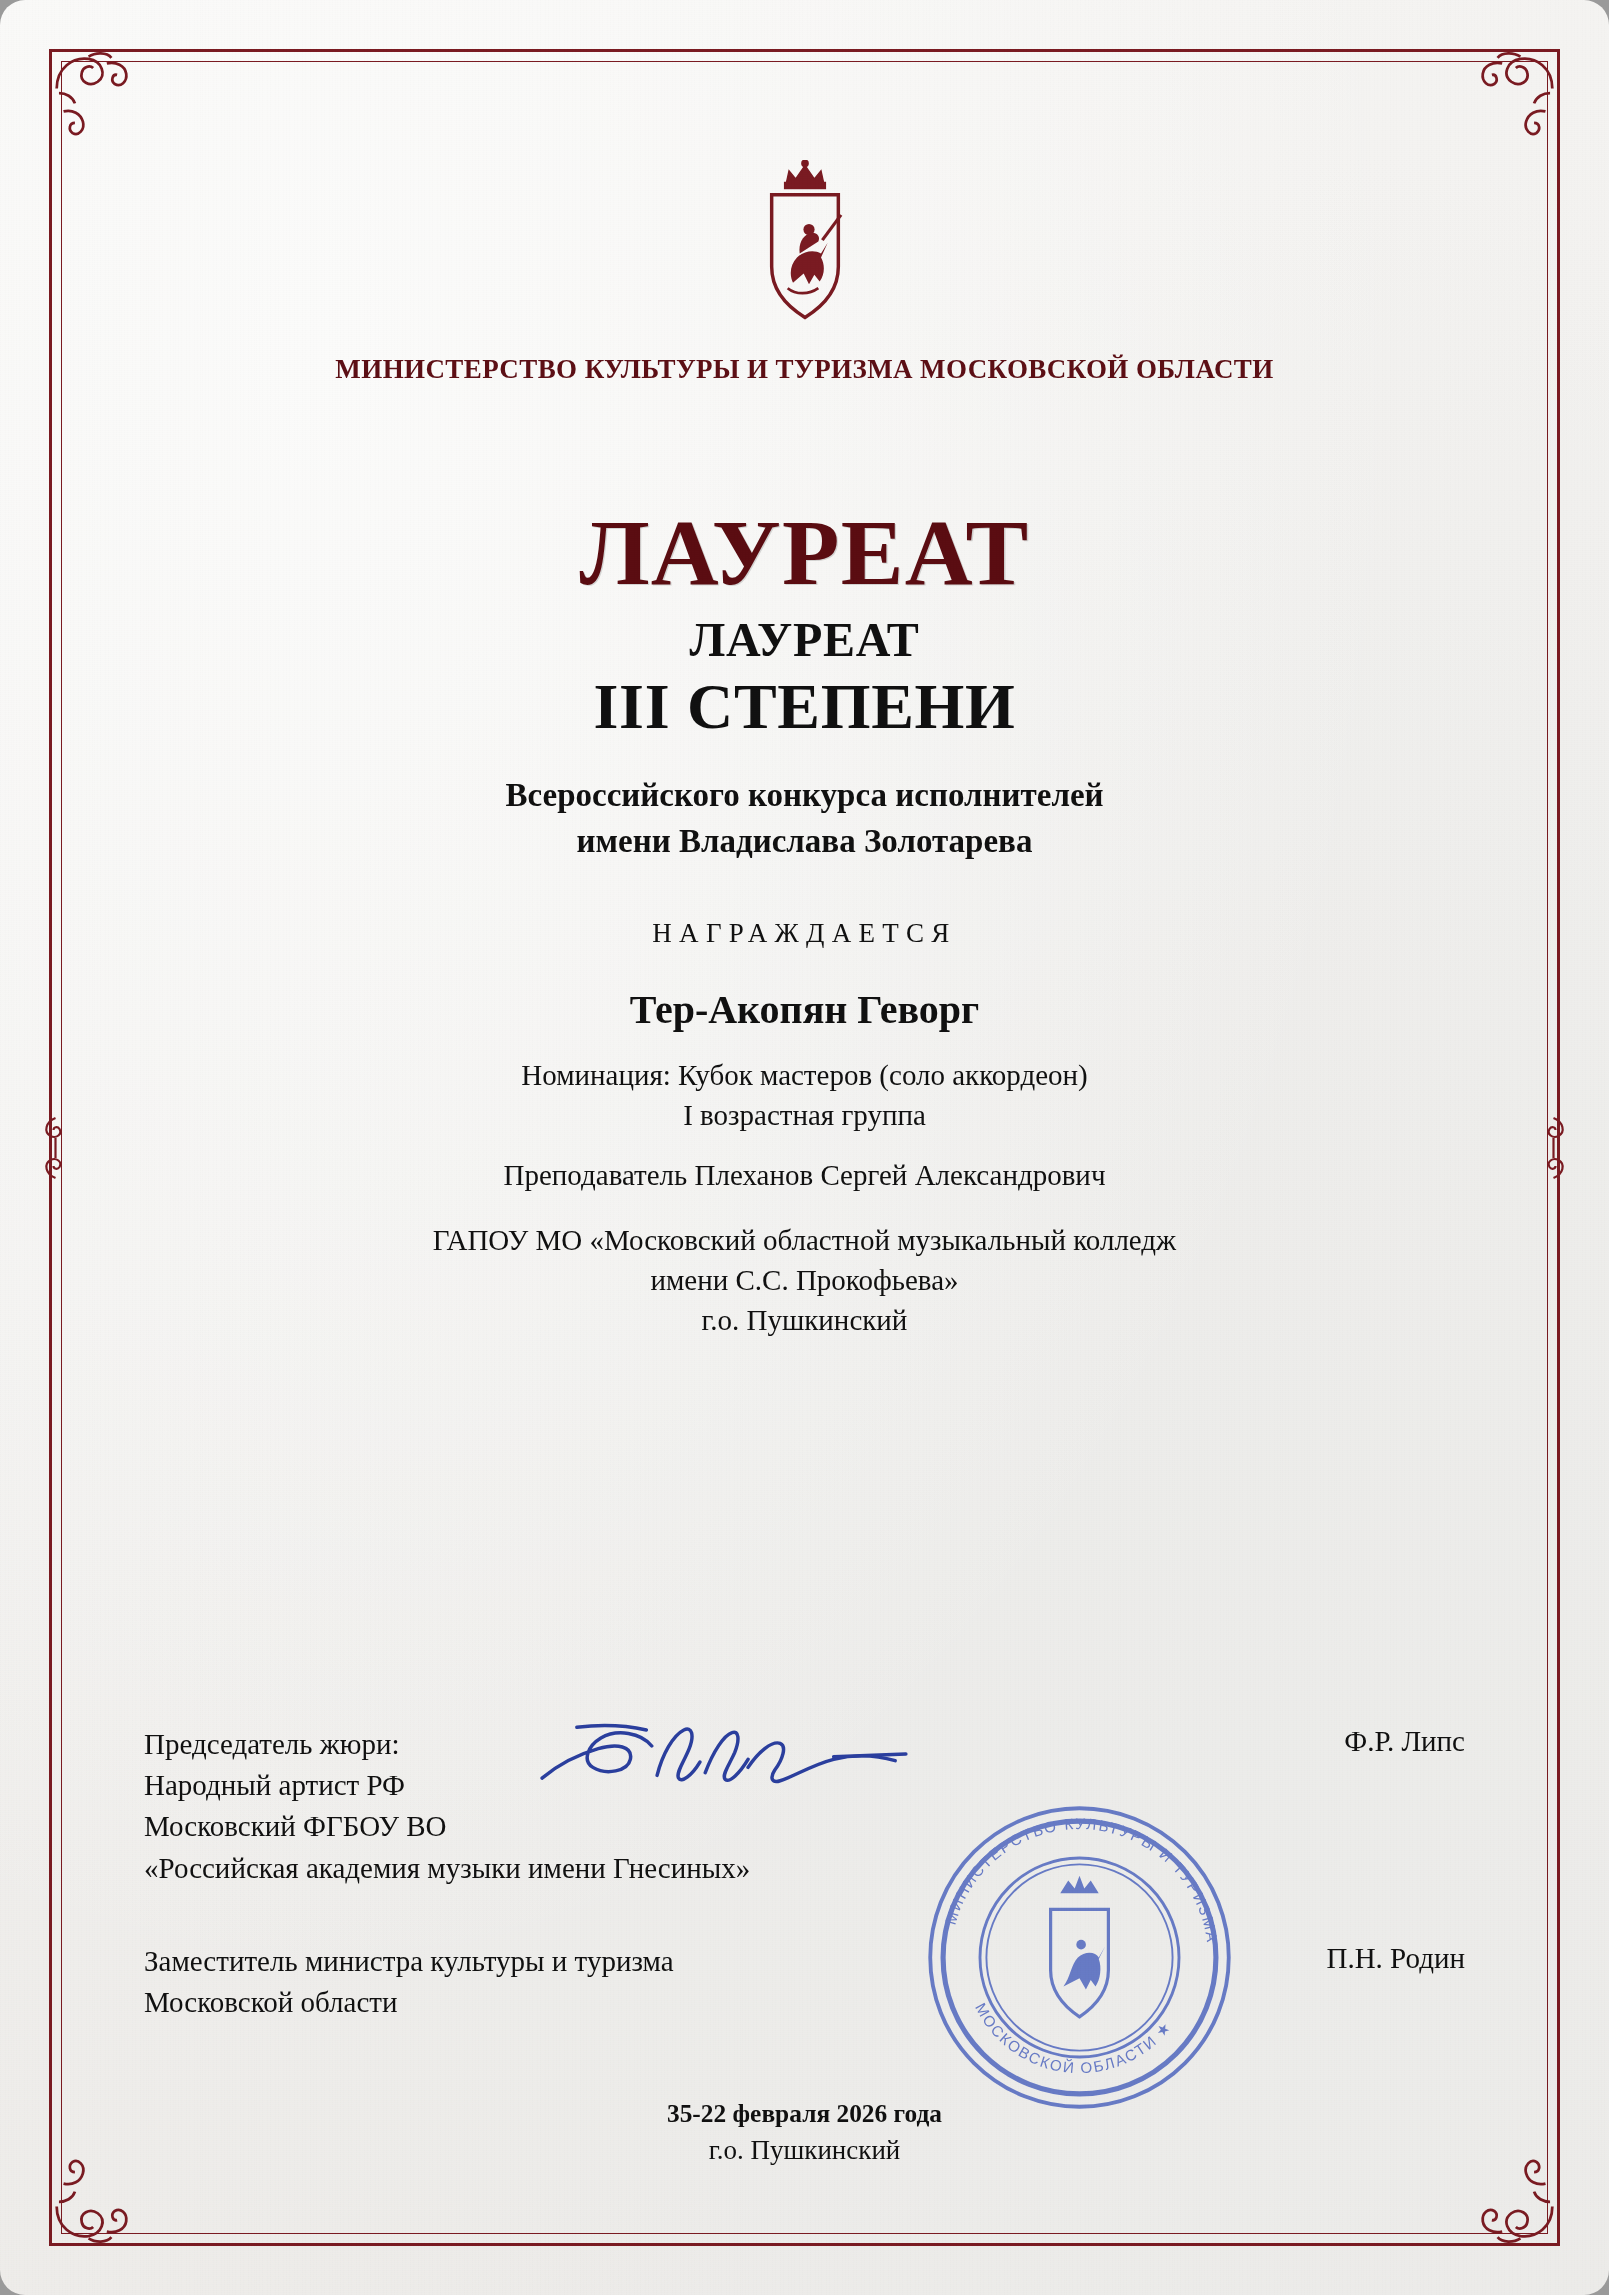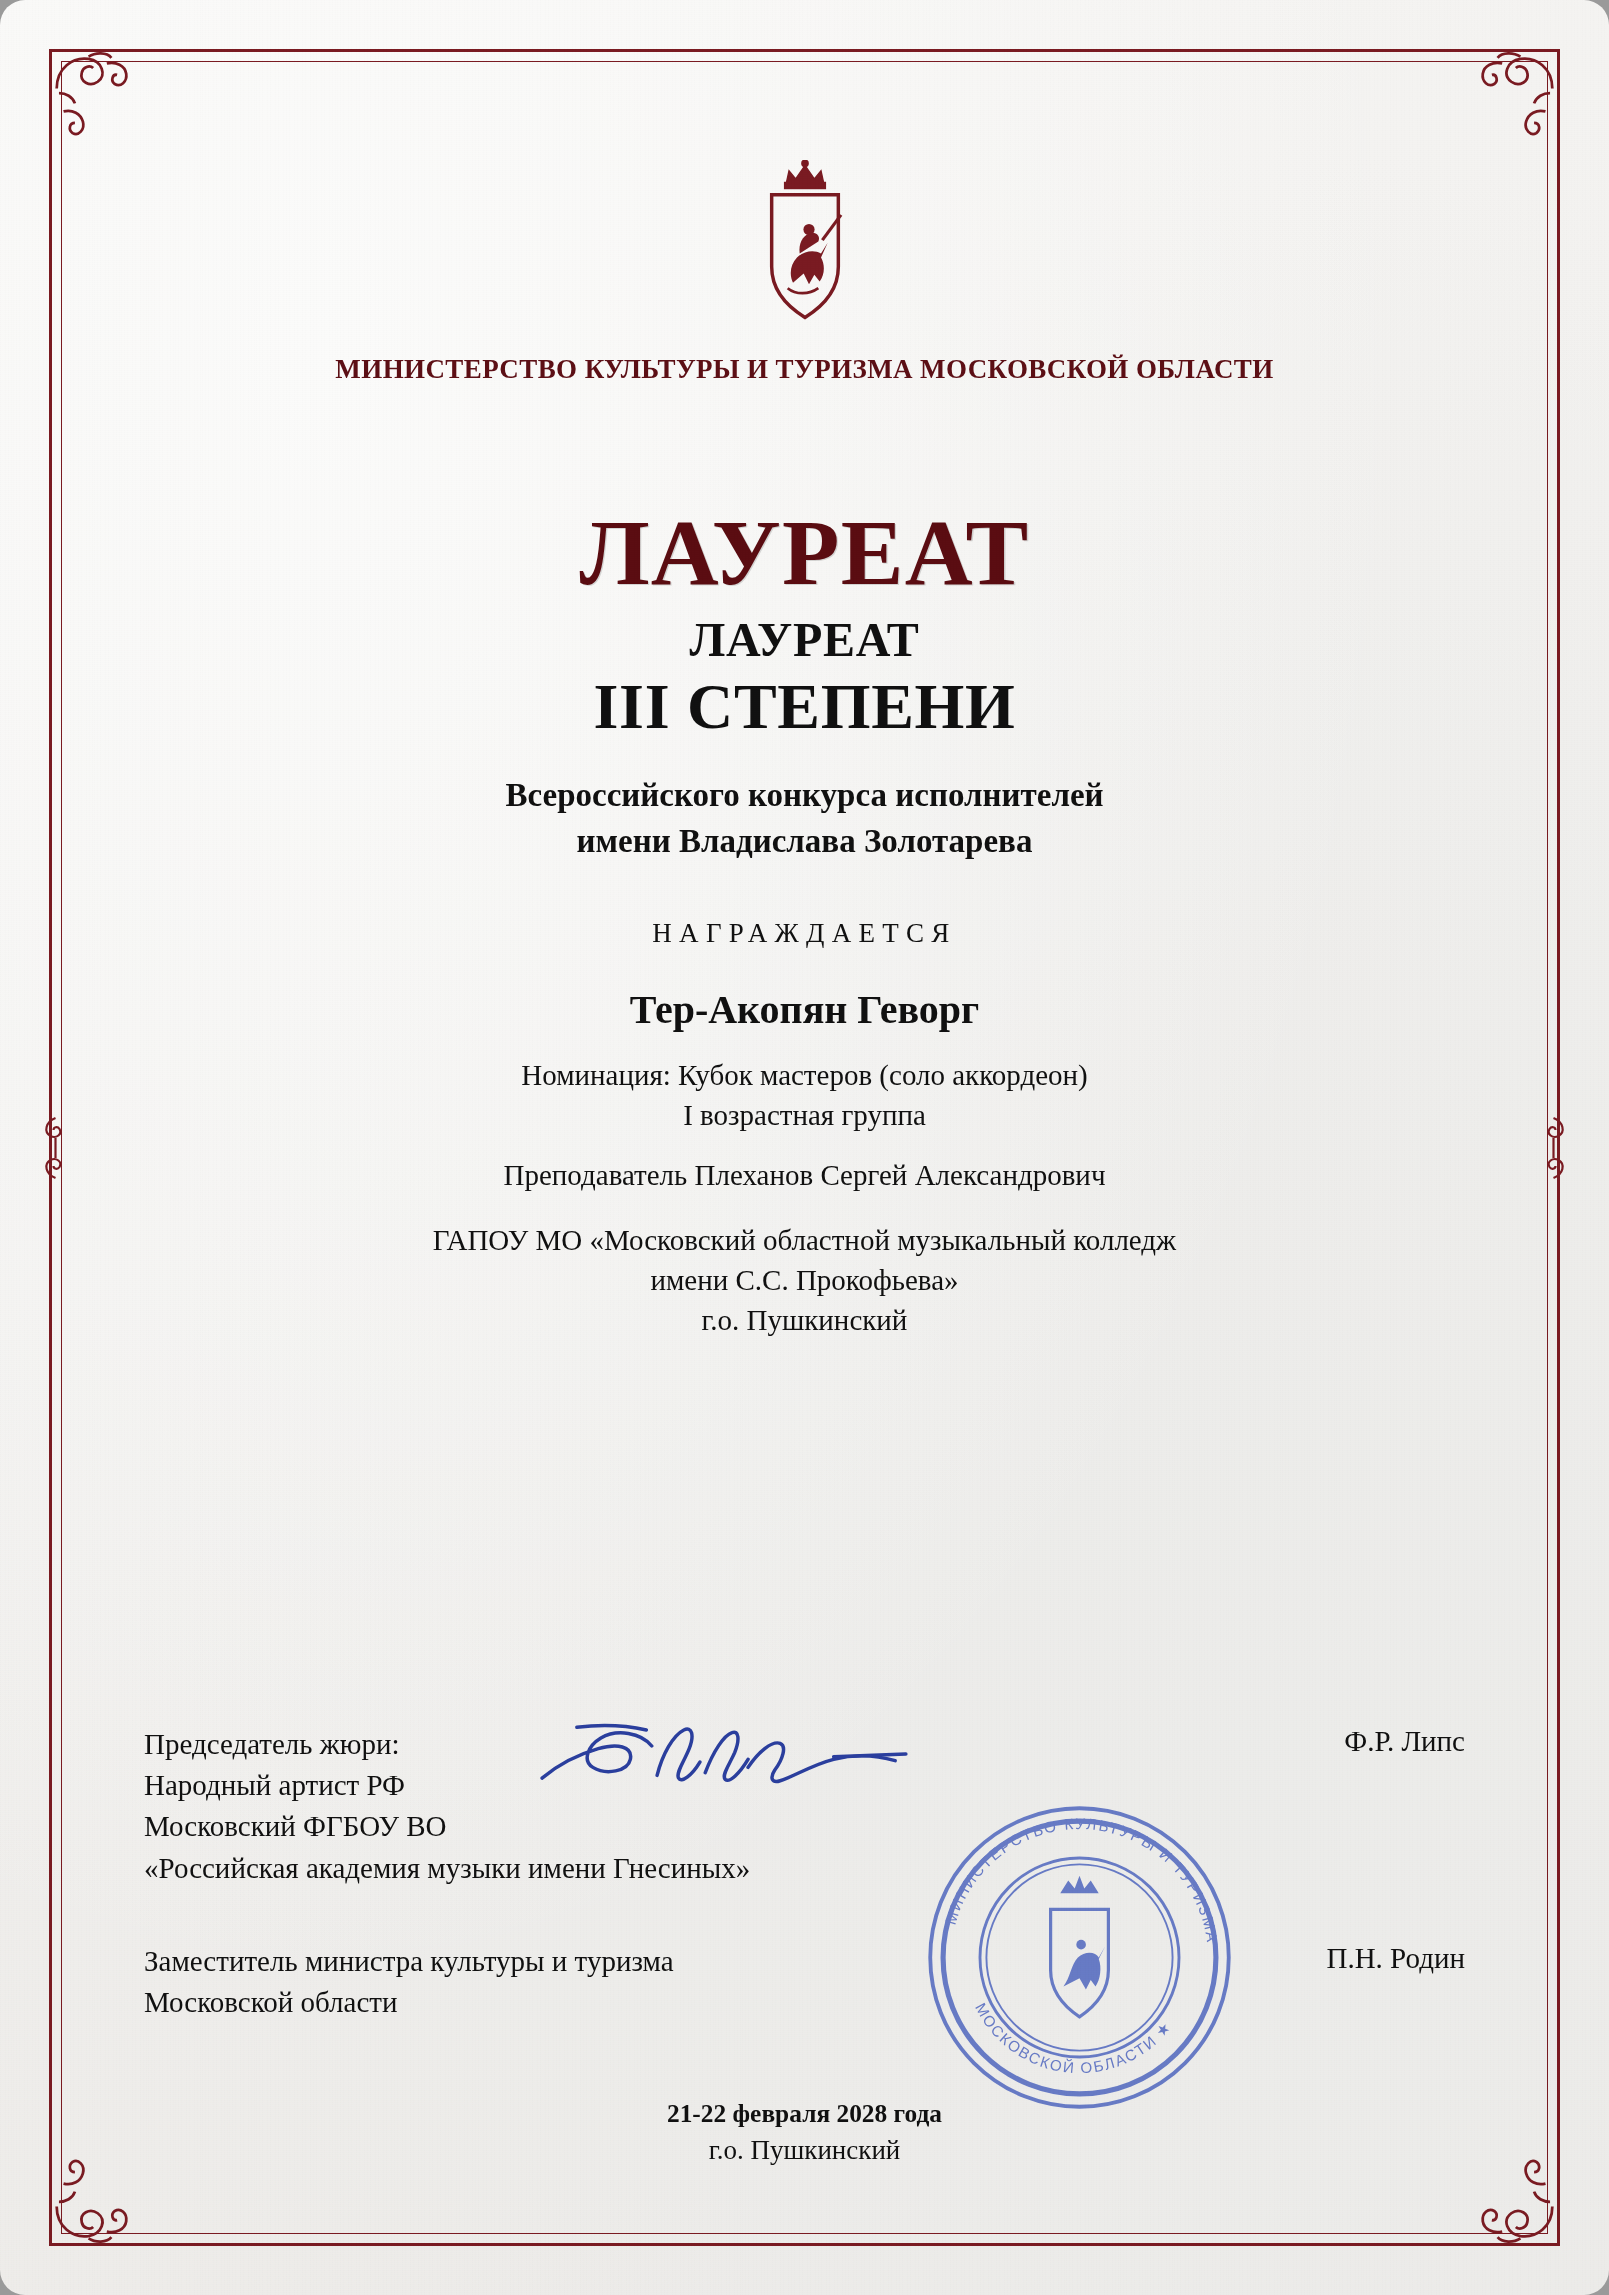--- a/index.html
+++ b/index.html
@@ -381,19 +381,19 @@
 
     <div class="sig-row sig-block-2">
       <div class="sig-left">
         <div>Заместитель министра культуры и туризма</div>
         <div>Московской области</div>
       </div>
       <div class="sig-right">П.Н. Родин</div>
     </div>
 
     <div class="date-block">
-      <div>21-22 февраля 2028 года</div>
+      <div>35-22 февраля 2026 года</div>
       <div class="place">г.о. Пушкинский</div>
     </div>
   </div>
 
 </div>
 
 
 </body></html>

